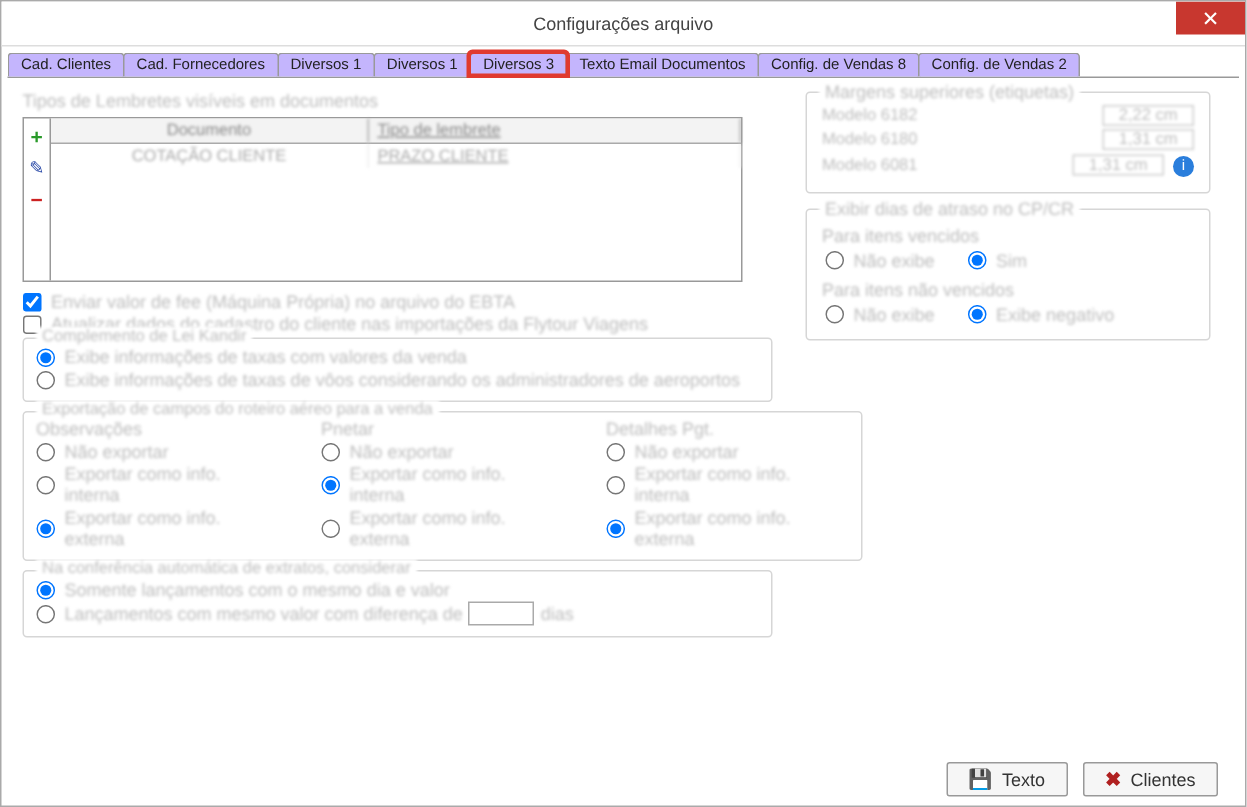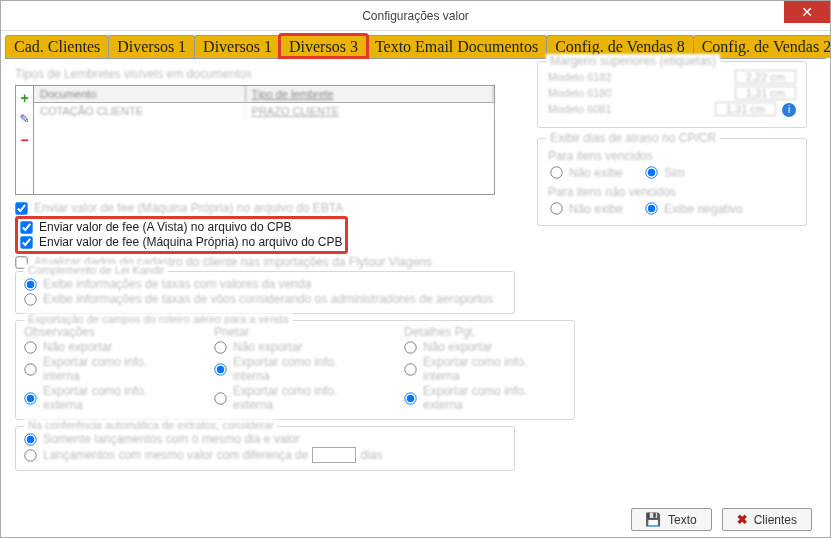--- a/index.html
+++ b/index.html
@@ -47,29 +47,28 @@
   .tabstrip {
     display: flex;
     align-items: flex-end;
     padding: 4px 4px 0 4px;
     gap: 0;
   }
   .tab {
     border: 1px solid #999;
     border-bottom: none;
     padding: 2px 8px;
-    background: #eab308;
-    font-size: 16px;
+    background: #c4b5fd;
+    font-size: 10px;
     color: #222;
     white-space: nowrap;
     position: relative;
     cursor: pointer;
     margin-right: -1px;
     border-radius: 3px 3px 0 0;
-    font-family: Liberation Serif, serif;
   }
   .tab.active {
     z-index: 2;
   }
   .tab.active::after {
     content: "";
     position: absolute;
     left: -3px; right: -3px; top: -3px; bottom: -1px;
     border: 3px solid #e03a2f;
     border-radius: 4px 4px 0 0;
@@ -128,21 +127,21 @@
   .tbl-row {
     display: flex;
   }
   .tbl-row .td {
     padding: 2px 6px;
     border-right: 1px solid #eee;
     color: #aaa;
     filter: blur(1px);
     font-size: 11px;
   }
-  .col1 { width: 46%; }
+  .col1 { width: 46%; text-align: center; }
   .col2 { width: 54%; text-decoration: underline; }
   .plus-ic { color: #2a9a2a; font-weight: bold; font-size: 14px; cursor:pointer;}
   .minus-ic { color: #c22; font-weight: bold; font-size: 14px; cursor:pointer;}
   .edit-ic { color: #2a4aa8; font-size: 12px; cursor:pointer;}
   
   .line {
     display: flex;
     align-items: center;
     gap: 4px;
     margin: 1px 0;
@@ -280,28 +279,29 @@
     border: 1px solid #aaa;
     padding: 0 2px;
     font-size: 11px;
   }
   .col-label-blur { color:#bdbdbd; filter:blur(1.1px); font-size:11px;}
 </style>
 </head>
 <body>
 
 <div class="titlebar">
-  <span class="title">Configurações valor</span>
+  <span class="title">Configurações arquivo</span>
   <div class="close-btn">
     <span>✕</span>
   </div>
 </div>
 
 <div class="tabstrip">
   <div class="tab"><span>Cad. Clientes</span></div>
+  <div class="tab"><span>Cad. Fornecedores</span></div>
   <div class="tab"><span>Diversos 1</span></div>
   <div class="tab"><span>Diversos 1</span></div>
   <div class="tab active"><span>Diversos 3</span></div>
   <div class="tab"><span>Texto Email Documentos</span></div>
   <div class="tab"><span>Config. de Vendas 8</span></div>
   <div class="tab"><span>Config. de Vendas 2</span></div>
 </div>
 <div class="tab-underline"></div>
 
 <div class="body">
@@ -325,30 +325,20 @@
         </div>
       </div>
     </div>
   </div>
 
   <div class="line">
     <input type="checkbox" checked="" style="">
     <span class="lbl">Enviar valor de fee (Máquina Própria) no arquivo do EBTA</span>
   </div>
 
-  <div class="highlight-box">
-    <div class="line sharp">
-      <input type="checkbox" checked="" style="">
-      <span class="lbl">Enviar valor de fee (A Vista) no arquivo do CPB</span>
-    </div>
-    <div class="line sharp">
-      <input type="checkbox" checked="" style="">
-      <span class="lbl">Enviar valor de fee (Máquina Própria) no arquivo do CPB</span>
-    </div>
-  </div>
 
   <div class="line">
     <input type="checkbox" style="">
     <span class="lbl">Atualizar dados do cadastro do cliente nas importações da Flytour Viagens</span>
   </div>
 
   <div class="subgroup" data-legend="" style="width:500px;">
     <span style="position:absolute;top:-8px;left:8px;background:#fff;padding:0 4px;" class="col-label-blur">Complemento de Lei Kandir</span>
     <div class="line">
         <input type="radio" name="lk" checked="" style="">

